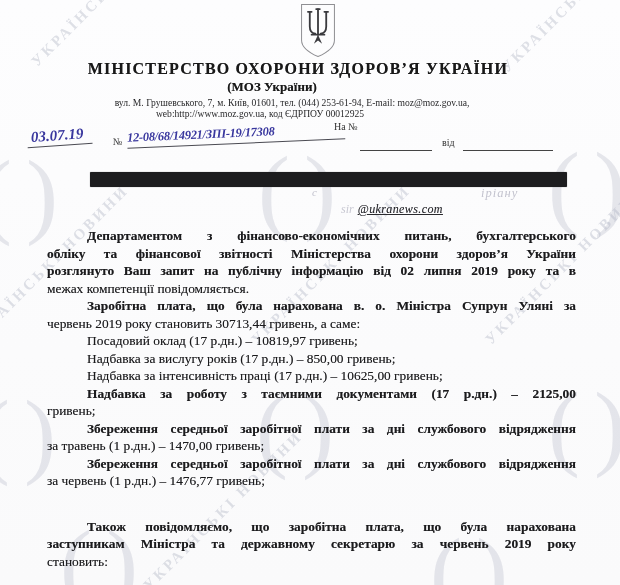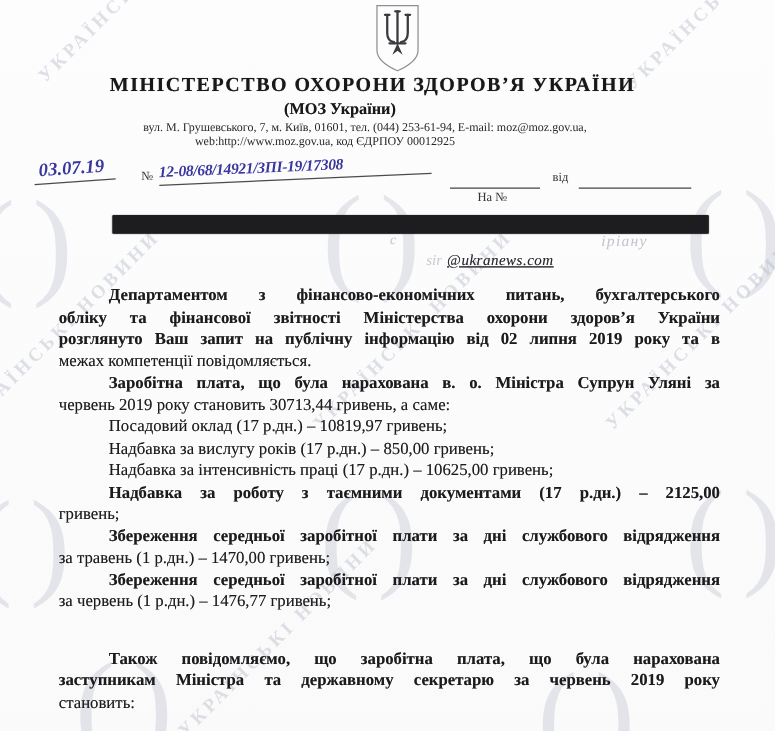--- a/index.html
+++ b/index.html
@@ -24,21 +24,21 @@
   .lh-addr1{position:absolute;top:97px;left:0;width:584px;text-align:center;font-size:9.6px;color:#28282a;}
   .lh-addr2{position:absolute;top:108px;left:0;width:520px;text-align:center;font-size:9.6px;color:#28282a;}
   
   .hand{font-style:italic;color:#39379e;}
   .ref-date{position:absolute;left:27px;top:127px;font-size:15px;font-weight:bold;
     transform:rotate(-4deg);border-bottom:1.2px solid #4a4a52;padding:0 8px 1px 4px;}
   .ref-no-label{position:absolute;left:113px;top:136px;font-size:10px;color:#333;}
   .ref-number{position:absolute;left:127px;top:126px;width:218px;font-size:12.5px;font-weight:bold;
     letter-spacing:-0.3px;transform:rotate(-2.5deg);border-bottom:1.2px solid #4a4a52;
     padding-bottom:2px;white-space:nowrap;}
-  .ref-nay{position:absolute;left:334px;top:153px;font-size:10px;color:#333;margin-left:48px;}
+  .ref-nay{position:absolute;left:334px;top:121px;font-size:10px;color:#333;}
   .ref-line1{position:absolute;left:360px;top:138px;width:72px;height:12px;border-bottom:1.2px solid #444;}
   .ref-vid{position:absolute;left:442px;top:137px;font-size:10px;color:#333;}
   .ref-line2{position:absolute;left:463px;top:138px;width:90px;height:12px;border-bottom:1.2px solid #444;}
   
   .redaction-bar{position:absolute;left:90px;top:172px;width:477px;height:15px;
     background:#1d1d1f;border-radius:1px;box-shadow:0 0 1px rgba(0,0,0,.6);}
   .frag{position:absolute;font-style:italic;color:#c3c3ce;}
   .frag-c{left:312px;top:186px;font-size:11px;}
   .frag-r{left:481px;top:186px;font-size:12.5px;letter-spacing:1px;}
   .email-line{position:absolute;left:298px;top:199px;white-space:nowrap;}

